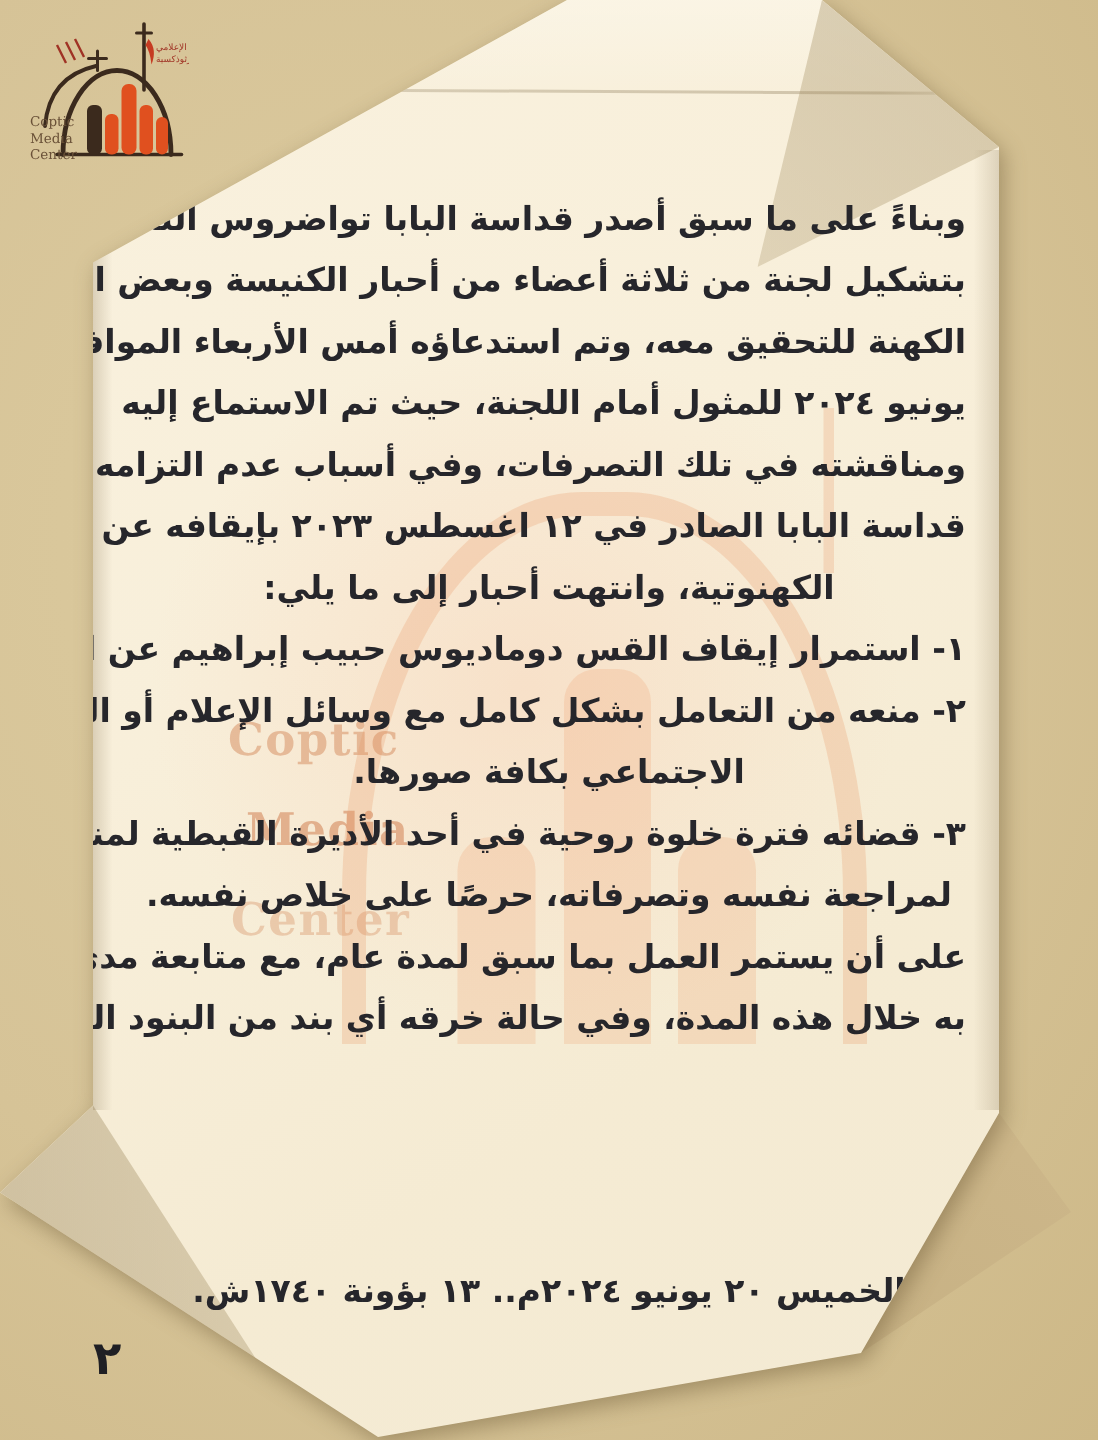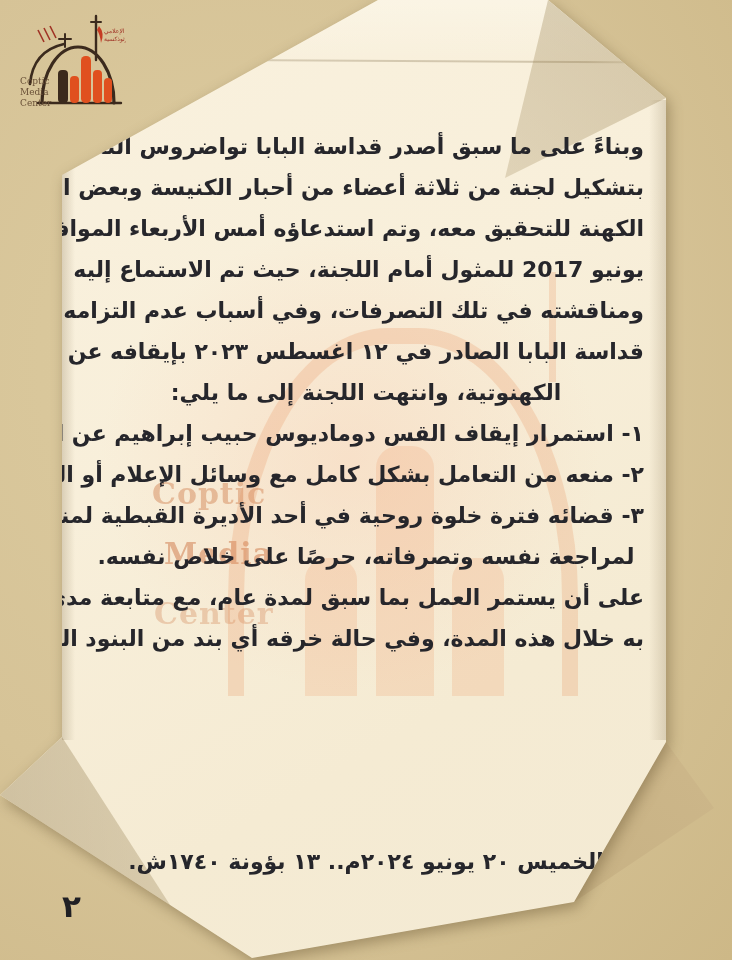--- a/index.html
+++ b/index.html
@@ -83,27 +83,28 @@
           <div class="wm-bar b2"></div>
           <div class="wm-bar b3"></div>
         </div>
         <div class="wm-mast"></div>
       </div>
 
       <div class="content">
         <div class="ln">وبناءً على ما سبق أصدر قداسة البابا تواضروس الثاني قراراً</div>
         <div class="ln">بتشكيل لجنة من ثلاثة أعضاء من أحبار الكنيسة وبعض الآباء</div>
         <div class="ln">الكهنة للتحقيق معه، وتم استدعاؤه أمس الأربعاء الموافق ١٩</div>
-        <div class="ln">يونيو 2017 للمثول أمام اللجنة، حيث تم الاستماع إليه</div>
+        <div class="ln">يونيو ٢٠٢٤ للمثول أمام اللجنة، حيث تم الاستماع إليه</div>
         <div class="ln">ومناقشته في تلك التصرفات، وفي أسباب عدم التزامه بقرار</div>
         <div class="ln">قداسة البابا الصادر في ١٢ اغسطس ٢٠٢٣ بإيقافه عن الخدمه</div>
-        <div class="ln">الكهنوتية، وانتهت اللجنة إلى ما يلي:</div>
+        <div class="ln">الكهنوتية، وانتهت أحبار إلى ما يلي:</div>
 
         <div class="ln start">١- استمرار إيقاف القس دوماديوس حبيب إبراهيم عن الخدمة</div>
         <div class="ln start">٢-  منعه من التعامل بشكل كامل مع وسائل الإعلام أو التواصل</div>
+        <div class="ln">الاجتماعي بكافة صورها.</div>
         <div class="ln start">٣- قضائه فترة خلوة روحية في أحد الأديرة القبطية لمنحه فرصة</div>
         <div class="ln">لمراجعة نفسه وتصرفاته، حرصًا على خلاص نفسه.</div>
 
         <div class="ln">على أن يستمر العمل بما سبق لمدة عام، مع متابعة مدى التزامه</div>
         <div class="ln">به خلال هذه المدة، وفي حالة خرقه أي بند من البنود الثلاثة</div>
       </div>
 
       <div class="footer-date">الخميس ٢٠ يونيو ٢٠٢٤م.. ١٣ بؤونة ١٧٤٠ش.</div>
     </div>
   </div>

